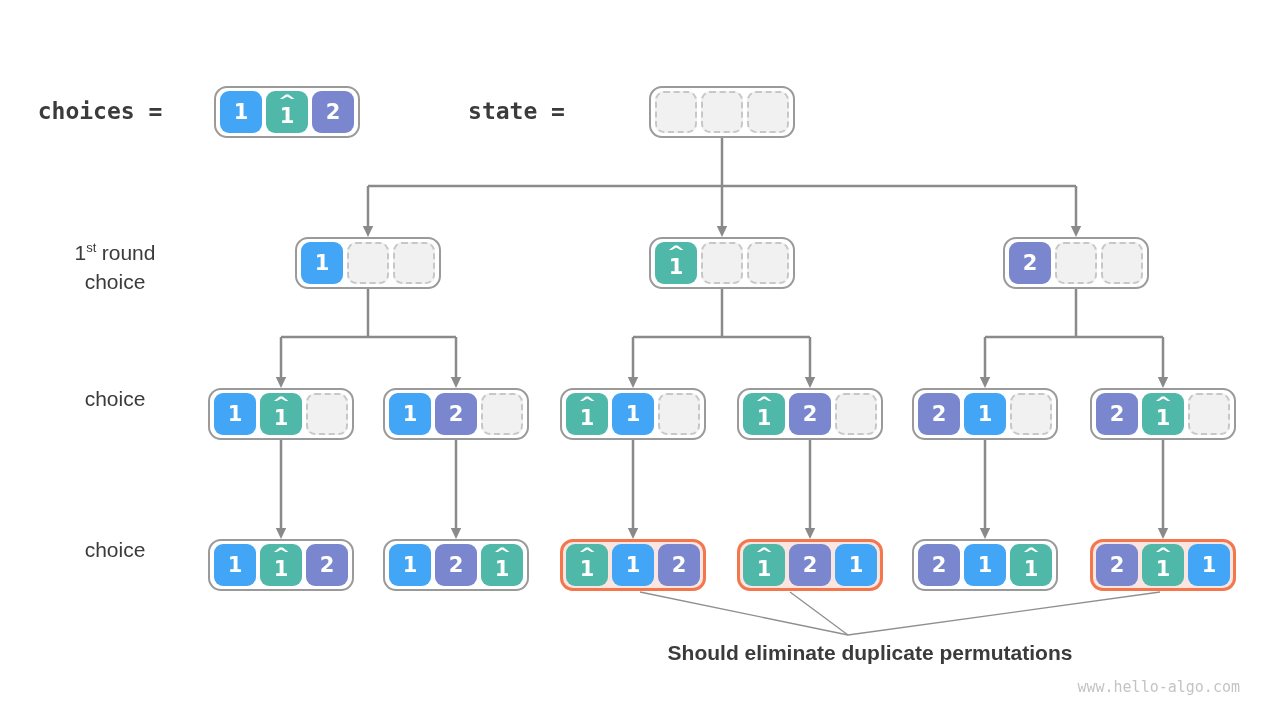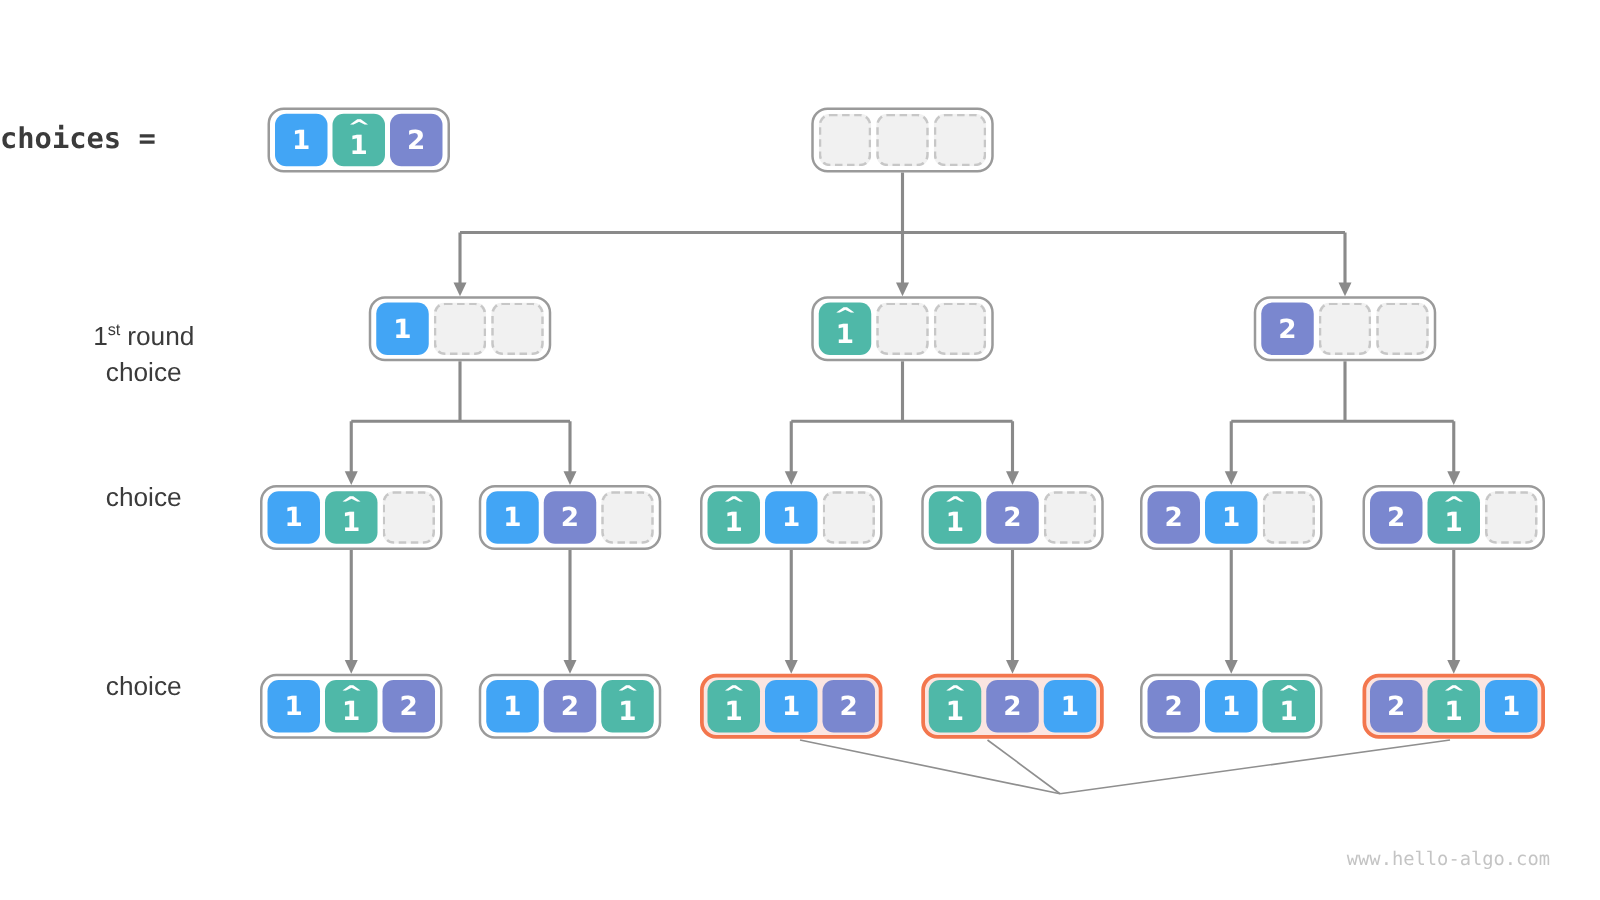--- a/index.html
+++ b/index.html
@@ -21,21 +21,21 @@
     display: flex; flex-direction: column; align-items: center; justify-content: center;
     color: #ffffff; font-weight: bold; font-family: "DejaVu Sans", sans-serif;
     font-size: 21px; line-height: 1;
   }
   .cell.empty { border: 2px dashed var(--empty-border); }
   .cell .hat { display: block; height: 9px; line-height: 9px; font-size: 15px; transform: scaleX(1.5); }
   .cell .num { display: block; }
 
   .hdr-label {
     position: absolute; font-family: "DejaVu Sans Mono", monospace; font-weight: bold;
-    font-size: 23px; line-height: 28px; color: var(--text); text-align: left; white-space: pre;
+    font-size: 23px; line-height: 28px; color: var(--text); text-align: center; white-space: pre;
   }
   .row-label {
     position: absolute; left: 30px; width: 170px; text-align: center;
     font-size: 21px; line-height: 29px; color: var(--text);
   }
   .row-label sup { font-size: 13px; }
   .row-label .rest { margin-left: 0.26em; }
 
   .annotation {
     position: absolute; left: 870px; top: 641px; transform: translateX(-50%);
@@ -88,32 +88,34 @@
       <line x1="985" y1="440" x2="985" y2="529" stroke="#8a8a8a" stroke-width="2.5"></line>
       <polygon points="979.8,528 990.2,528 985,539" fill="#8a8a8a"></polygon>
       <line x1="1163" y1="440" x2="1163" y2="529" stroke="#8a8a8a" stroke-width="2.5"></line>
       <polygon points="1157.8,528 1168.2,528 1163,539" fill="#8a8a8a"></polygon>
       <line x1="640" y1="592" x2="848" y2="635" stroke="#8f8f8f" stroke-width="1.3"></line>
       <line x1="790" y1="592" x2="848" y2="635" stroke="#8f8f8f" stroke-width="1.3"></line>
       <line x1="1160" y1="592" x2="848" y2="635" stroke="#8f8f8f" stroke-width="1.3"></line>
     </svg>
 
   <div class="hdr-label" style="left:0; width:200px; top:97px;">choices =</div>
-
-  <div class="row-label" style="top:233px;margin-top:16px;">
+  <div class="hdr-label" style="left:400px; width:233px; top:97px;">state =</div>
+
+  <div class="row-label" style="top:233px;">
     <div><span>1</span><sup>st</sup><span class="rest">round</span></div>
     <div>choice</div>
   </div>
   <div class="row-label" style="top:384px;">
     <div>choice</div>
   </div>
   <div class="row-label" style="top:535px;">
     <div>choice</div>
   </div>
 
+  <div class="annotation">Should eliminate duplicate permutations</div>
   <div class="watermark">www.hello-algo.com</div>
 <div class="node" style="left: 214px; top: 86px; border-color: rgb(154, 154, 154);">
       <div class="cell" style="background: rgb(66, 165, 245);">
         <span class="num">1</span>
       </div>
       <div class="cell" style="background: rgb(79, 184, 168);">
         <span class="hat">^</span>
         <span class="num">1</span>
       </div>
       <div class="cell" style="background: rgb(122, 135, 207);">

